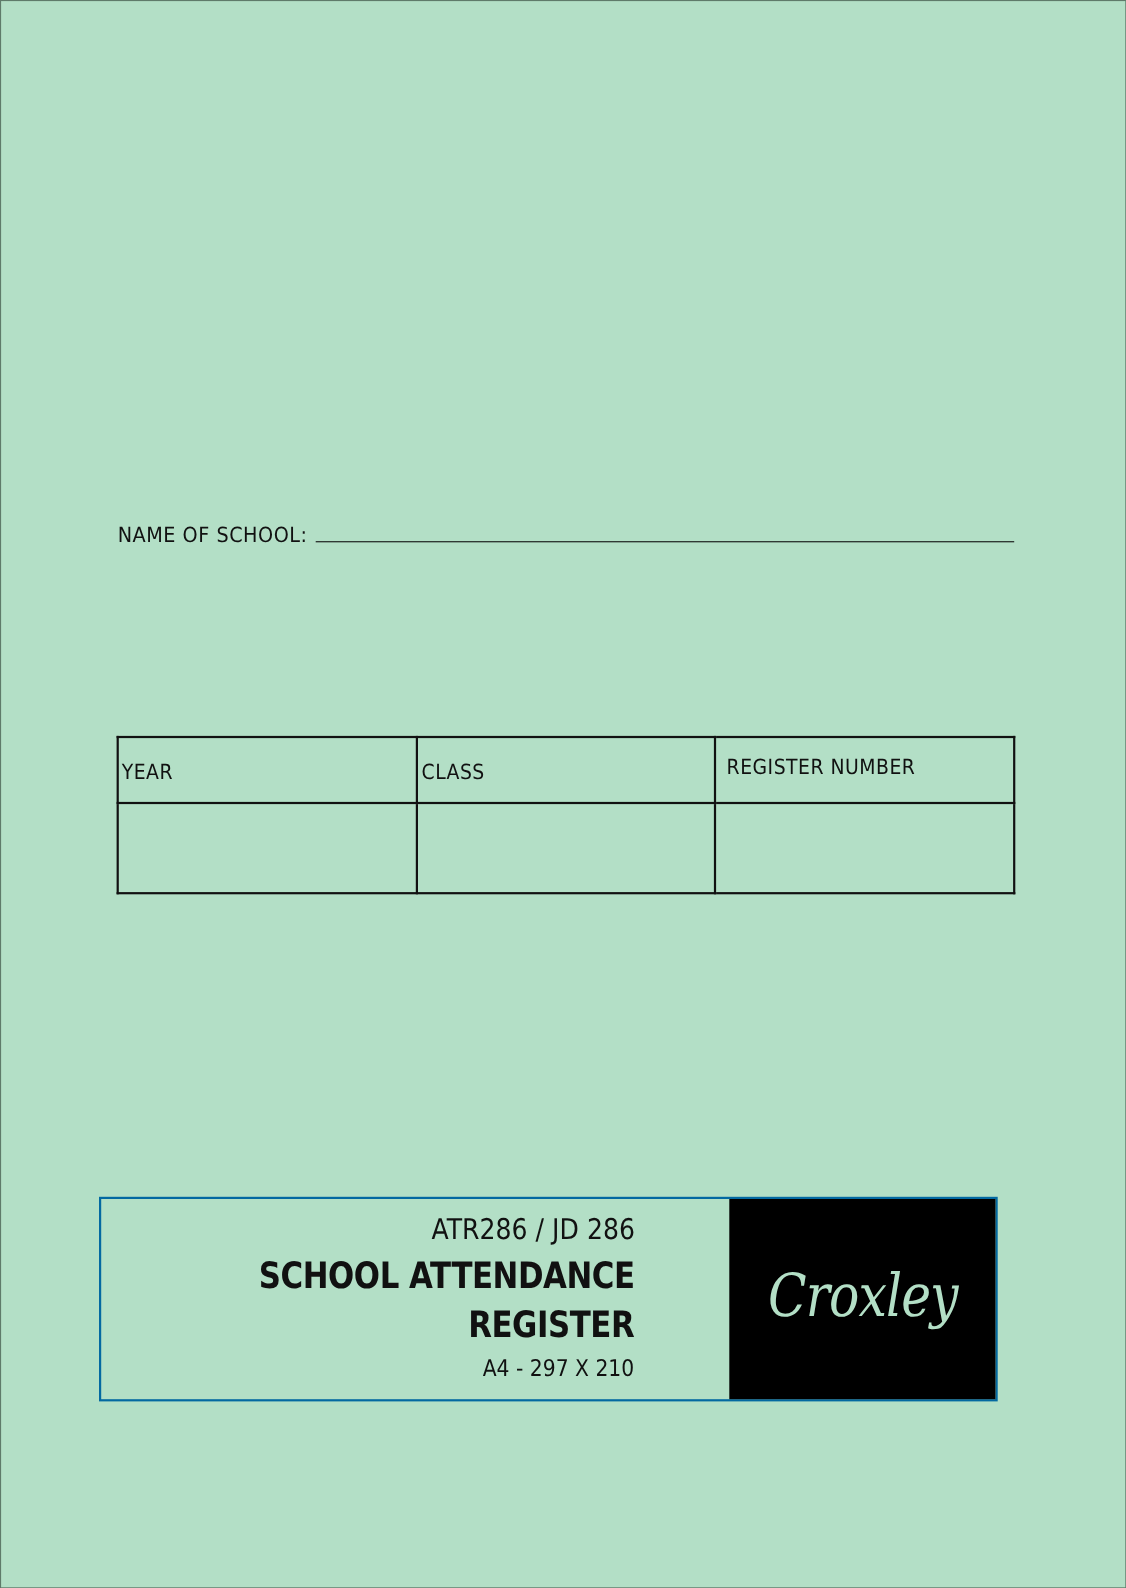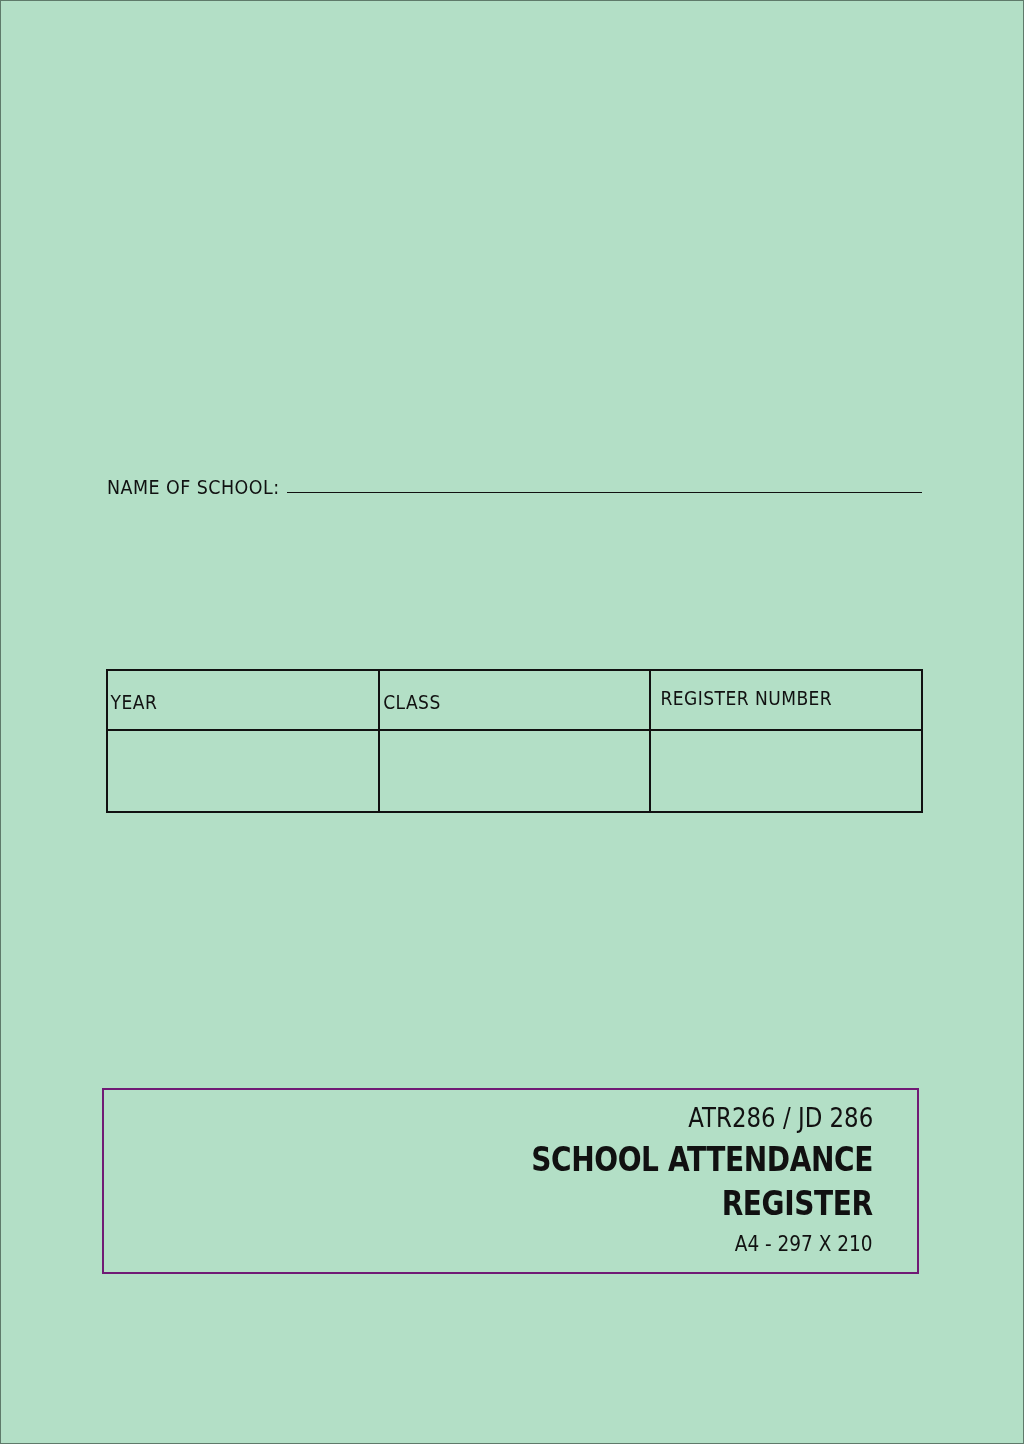--- a/index.html
+++ b/index.html
@@ -46,23 +46,23 @@
     .info-table tr.head td { height: 58px; }
     .info-table tr.body td { height: 80px; }
     .th-text {
       font-size: 19px; letter-spacing: 0.5px;
       display: inline-block;
       transform: scaleX(0.9);
       padding-top: 4px;
     }
     .th-reg { padding-top: 0; padding-bottom: 4px; }
     .label-box {
-      position: absolute; left: 102px; top: 1088px;
+      position: absolute; left: 90px; top: 1088px;
       width: 813px; height: 182px;
-      border: 2px solid #701a75;
+      border: 2px solid #0369a1;
       display: flex;
       gap: 42px;
     }
     .label-text {
       flex: 1;
       display: flex; flex-direction: column; align-items: flex-end;
       padding-right: 44px; padding-top: 10px;
     }
     .code {
       font-size: 26px; line-height: 36px;
@@ -118,13 +118,16 @@
 </tbody>
   </table>
 
 <div class="label-box">
   <div class="label-text">
     <span class="code">ATR286 / JD 286</span>
     <span class="title title1">SCHOOL ATTENDANCE</span>
     <span class="title">REGISTER</span>
     <span class="size">A4 - 297 X 210</span>
   </div>
+  <div class="brand">
+    <span class="brand-name">Croxley</span>
+  </div>
 </div>
 
 </body></html>

